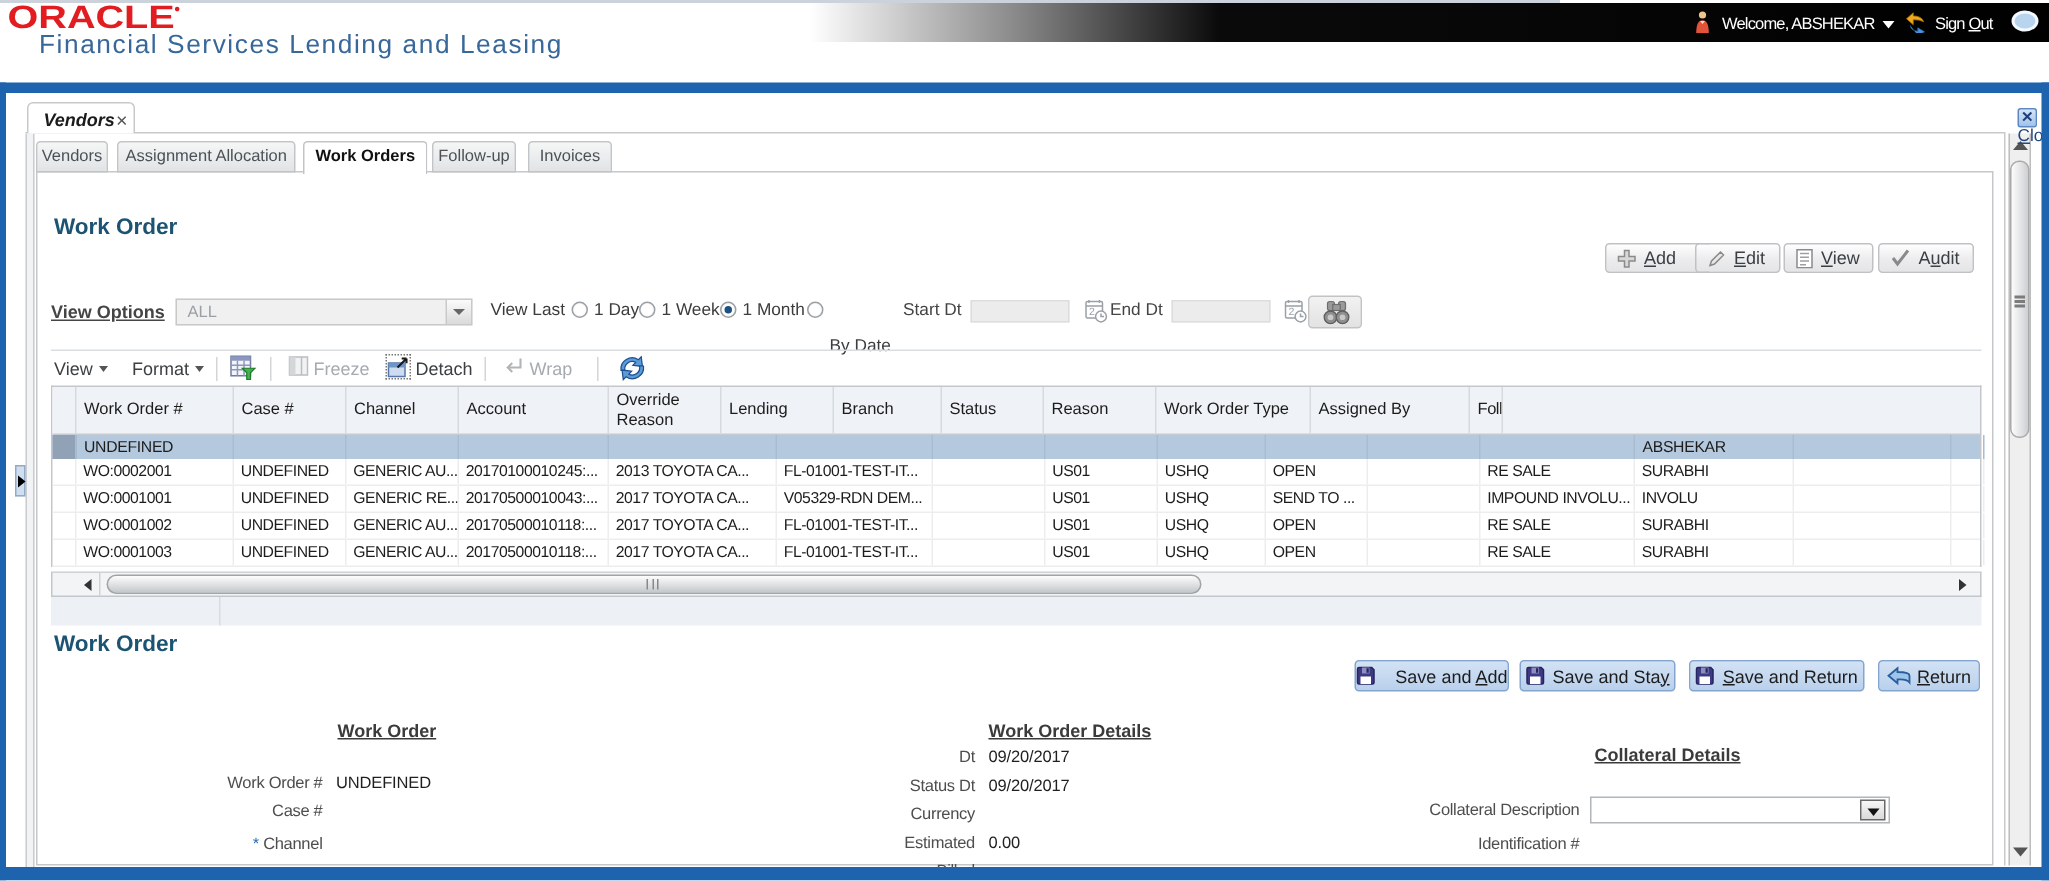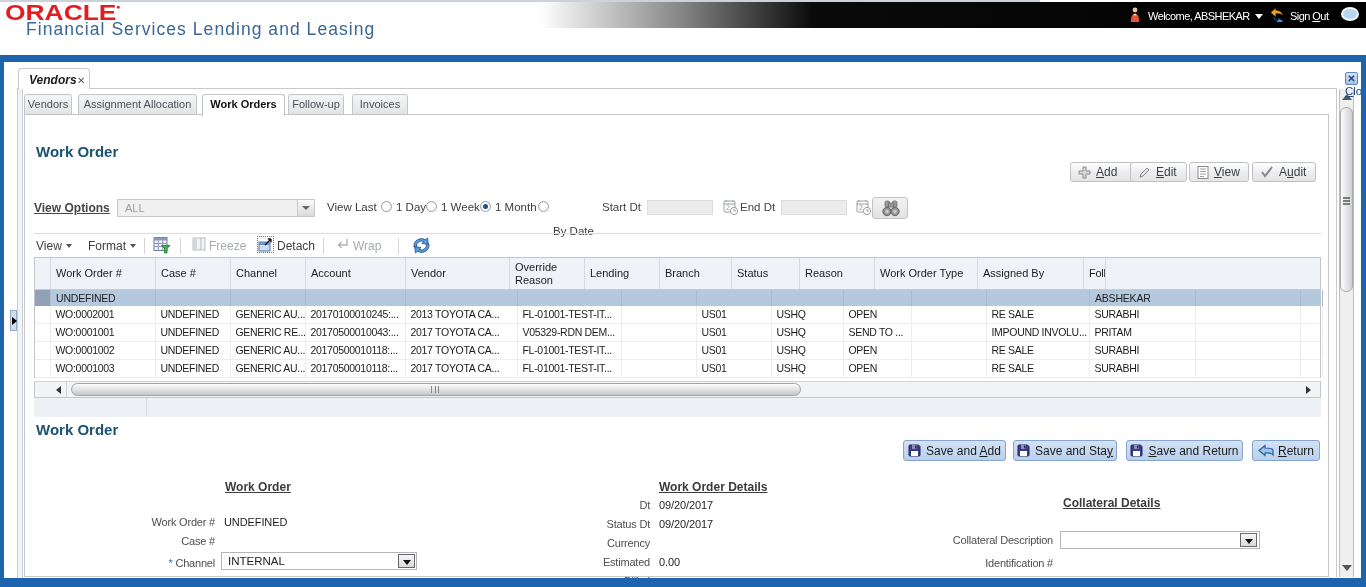--- a/index.html
+++ b/index.html
@@ -261,21 +261,20 @@
     <path d="M17 8 A7.5 7.5 0 0 1 5.4 15.2 L3.5 17.1 L2.7 10.7 L9.1 11.5 L7.2 13.4 A5 5 0 0 0 14.4 8 Z" fill="#5b9bd8" stroke="#1c4f8d" stroke-width="0.8"></path>
     </svg>
 
   <div class="abs" id="grid">
       <div class="trow hrow">
         <div class="cell" style="width:16px"></div>
         <div class="cell" style="width:105px">Work Order #</div>
         <div class="cell" style="width:75px">Case #</div>
         <div class="cell" style="width:75px">Channel</div>
         <div class="cell" style="width:100px">Account</div>
-        <div class="cell" style="width:104px">Vendor</div>
         <div class="cell" style="width:75px">Override<br>Reason</div>
         <div class="cell" style="width:75px">Lending</div>
         <div class="cell" style="width:72px">Branch</div>
         <div class="cell" style="width:68px">Status</div>
         <div class="cell" style="width:75px">Reason</div>
         <div class="cell" style="width:103px">Work Order Type</div>
         <div class="cell" style="width:106px">Assigned By</div>
         <div class="cell" style="width:22px">
           <span style="letter-spacing:-0.3px">Follow-up Dt</span>
         </div>
@@ -323,21 +322,21 @@
         <div class="cell" style="width:75px;">GENERIC RE...</div>
         <div class="cell" style="width:100px;">20170500010043:...</div>
         <div class="cell" style="width:112px;">2017 TOYOTA CA...</div>
         <div class="cell" style="width:104px;">V05329-RDN DEM...</div>
         <div class="cell" style="width:75px;"></div>
         <div class="cell" style="width:75px;">US01</div>
         <div class="cell" style="width:72px;">USHQ</div>
         <div class="cell" style="width:68px;">SEND TO ...</div>
         <div class="cell" style="width:75px;"></div>
         <div class="cell" style="width:103px;">IMPOUND INVOLU...</div>
-        <div class="cell" style="width:106px;">PRITAM</div>
+        <div class="cell" style="width:106px;">INVOLU</div>
         <div class="cell" style="width:105px;"></div>
         <div class="cell" style="width:22px;"></div>
       </div>
       <div class="trow drow">
         <div class="cell" style="width:16px;"></div>
         <div class="cell" style="width:105px;">WO:0001002</div>
         <div class="cell" style="width:75px;">UNDEFINED</div>
         <div class="cell" style="width:75px;">GENERIC AU...</div>
         <div class="cell" style="width:100px;">20170500010118:...</div>
         <div class="cell" style="width:112px;">2017 TOYOTA CA...</div>
@@ -377,21 +376,21 @@
     <div style="position:absolute;left:21px;top:4px;border-right:5px solid #333;border-top:4px solid transparent;border-bottom:4px solid transparent;"></div>
     <div style="position:absolute;left:36px;top:1px;width:730px;height:13px;border:1px solid #9fa4a9;border-radius:7px;background:linear-gradient(#fdfdfd,#c4c7ca);"></div>
     <div style="position:absolute;left:396px;top:4px;width:8px;height:7px;border-left:1px solid #888;border-right:1px solid #888;"></div>
     <div style="position:absolute;left:400px;top:4px;width:1px;height:7px;background:#888;"></div>
     <div style="position:absolute;left:1271px;top:4px;border-left:5px solid #333;border-top:4px solid transparent;border-bottom:4px solid transparent;"></div>
   </div>
   <div class="abs" id="band"></div>
   <div class="abs" id="bandline"></div>
 
   <div class="abs h1blue" style="left:36px;top:421px;">Work Order</div>
-  <div class="abs bbtn" style="left:903px;width:103px;">
+  <div class="abs bbtn" style="left:903px;width:103px;justify-content:space-between;">
     <svg width="13" height="13" viewBox="0 0 13 13" style="margin-right:5px">
         <path d="M1 2 Q1 1 2 1 L10.5 1 L12 2.5 L12 11 Q12 12 11 12 L2 12 Q1 12 1 11 Z" fill="#3c3a84" stroke="#26255e"></path>
         <rect x="3" y="7" width="7" height="5" fill="#fff"></rect>
         <rect x="4" y="1" width="5" height="4" fill="#8e8cc0"></rect>
         <rect x="7" y="1.5" width="1.5" height="3" fill="#26255e"></rect>
       </svg>
     <span>Save and <u class="ul">A</u>dd</span>
     </div>
   <div class="abs bbtn" style="left:1013px;width:104px;">
     <svg width="13" height="13" viewBox="0 0 13 13" style="margin-right:5px">
@@ -416,24 +415,20 @@
         <path d="M1 6.5 L7 1.5 L7 4 Q15 4 15 6.5 L15 11 Q13 8.5 7 9 L7 11.5 Z" fill="#9ec4ea" stroke="#2a5d9e" stroke-width="1.2"></path>
       </svg>
     <span><u class="ul">R</u>eturn</span>
     </div>
 
   <div class="abs grphead" style="left:225px;top:480px;">Work Order</div>
   <div class="abs flabel" style="left:115px;top:516px;width:100px;">Work Order #</div>
   <div class="abs fvalue" style="left:224px;top:516px;">UNDEFINED</div>
   <div class="abs flabel" style="left:115px;top:535px;width:100px;">Case #</div>
   <div class="abs flabel" style="left:115px;top:557px;width:100px;"><span style="color:#2a6db6">*</span> Channel</div>
-  <div class="abs wincombo" style="left:221px;top:552px;width:196px;height:18px;">
-    <span style="position:absolute;left:6px;top:2px;font-size:11.5px;color:#222;">INTERNAL</span>
-    <span class="winbtn" style="right:1px;"></span>
-    </div>
   <div class="abs grphead" style="left:659px;top:480px;">Work Order Details</div>
   <div class="abs flabel" style="left:570px;top:499px;width:80px;">Dt</div>
   <div class="abs fvalue" style="left:659px;top:499px;">09/20/2017</div>
   <div class="abs flabel" style="left:570px;top:518px;width:80px;">Status Dt</div>
   <div class="abs fvalue" style="left:659px;top:518px;">09/20/2017</div>
   <div class="abs flabel" style="left:570px;top:537px;width:80px;">Currency</div>
   <div class="abs flabel" style="left:570px;top:556px;width:80px;">Estimated</div>
   <div class="abs fvalue" style="left:659px;top:556px;">0.00</div>
   <div class="abs flabel" style="left:570px;top:575px;width:80px;">Billed</div>
   <div class="abs grphead" style="left:1063px;top:496px;">Collateral Details</div>

